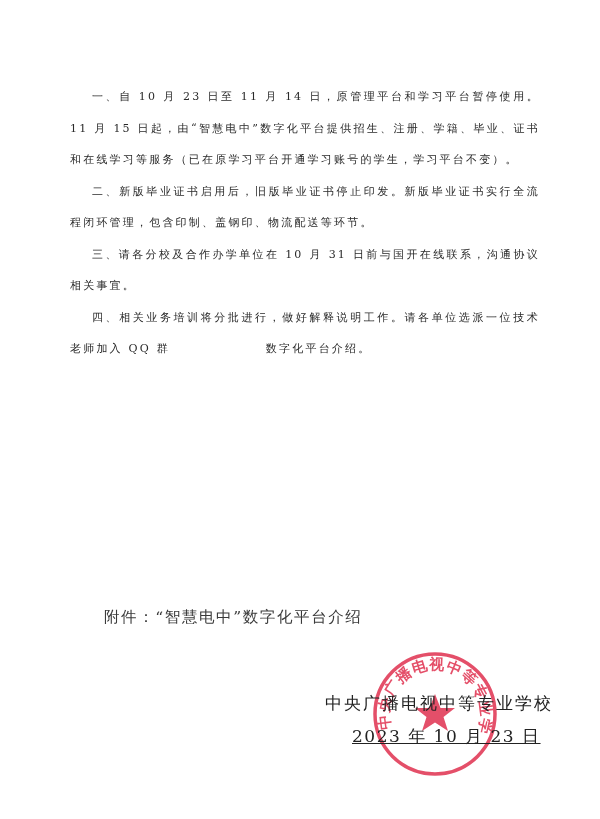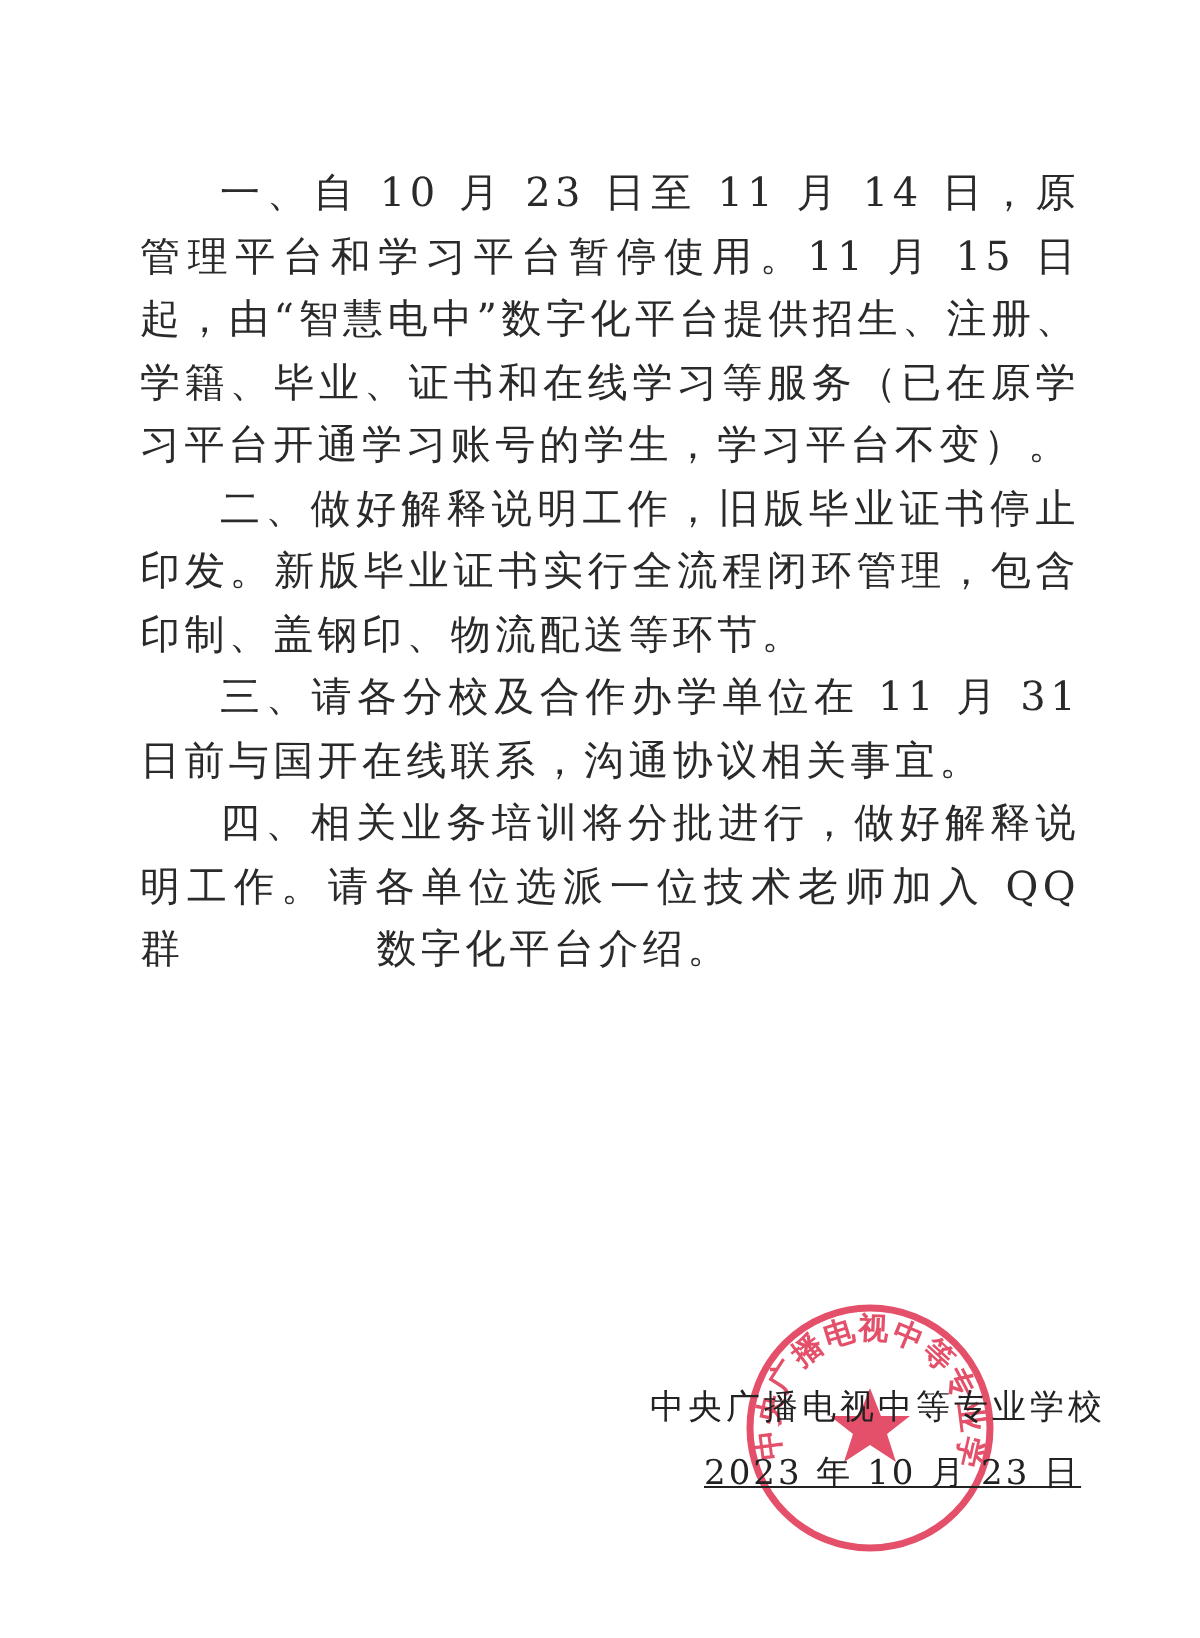--- a/index.html
+++ b/index.html
@@ -4,21 +4,21 @@
 <style>
   html, body { margin: 0; padding: 0; }
   body {
     width: 600px; height: 819px; background: #ffffff; position: relative; overflow: hidden;
     font-family: "DejaVu Serif", "Liberation Serif", serif;
     color: #2a2a2a;
   }
   .page { position: absolute; left: 0; top: 0; width: 600px; height: 819px; }
   .body-text {
     position: absolute; left: 70px; top: 81px; width: 470px;
-    font-size: 20px; line-height: 31.5px; letter-spacing: 2.2px;
+    font-size: 11px; line-height: 31.5px; letter-spacing: 2.2px;
     text-align: justify;
   }
   .para { margin: 0; text-indent: 2em; }
   .gap { display: inline-block; width: 96px; }
   .attachment {
     position: absolute; left: 104px; top: 607px;
     font-size: 15.5px; letter-spacing: 1.6px; color: #3a3a3a;
   }
   .signature {
     position: absolute; left: 325px; top: 692px;
@@ -35,25 +35,26 @@
     position: absolute; left: 371px; top: 650px; width: 128px; height: 128px;
     z-index: 1; opacity: 0.85;
   }
 </style>
 </head>
 <body>
 
 <div class="page">
   <div class="body-text">
     <p class="para">一、自 10 月 23 日至 11 月 14 日，原管理平台和学习平台暂停使用。11 月 15 日起，由“智慧电中”数字化平台提供招生、注册、学籍、毕业、证书和在线学习等服务（已在原学习平台开通学习账号的学生，学习平台不变）。</p>
-    <p class="para">二、做好解释说明工作，旧版毕业证书停止印发。新版毕业证书实行全流程闭环管理，包含印制、盖钢印、物流配送等环节。</p>
-    <p class="para">三、请各分校及合作办学单位在 11 月 31 日前与国开在线联系，沟通协议相关事宜。</p>
+    <p class="para">二、新版毕业证书启用后，旧版毕业证书停止印发。新版毕业证书实行全流程闭环管理，包含印制、盖钢印、物流配送等环节。</p>
+    <p class="para">三、请各分校及合作办学单位在 10 月 31 日前与国开在线联系，沟通协议相关事宜。</p>
     <p class="para"><span>四、相关业务培训将分批进行，做好解释说明工作。请各单位选派一位技术老师加入 QQ 群</span><span class="gap"></span><span>数字化平台介绍。</span></p>
   </div>
 
+  <div class="attachment">附件：“智慧电中”数字化平台介绍</div>
 
   <svg class="stamp" viewBox="0 0 128 128">
     <defs>
       <path id="arc" d="M 22 84 A 46 46 0 1 1 106 84"></path>
     </defs>
     <circle cx="64" cy="64" r="60" fill="none" stroke="#e0314f" stroke-width="3.5"></circle>
     <text font-size="15" fill="#e0314f" font-family="DejaVu Sans, sans-serif" font-weight="bold" letter-spacing="1">
       <textPath href="#arc" startOffset="3%">中央广播电视中等专业学校</textPath>
     </text>
     <polygon fill="#e0314f" points="64,44 69.5,58 84,58 72.5,67 77,81 64,72.5 51,81 55.5,67 44,58 58.5,58"></polygon>

